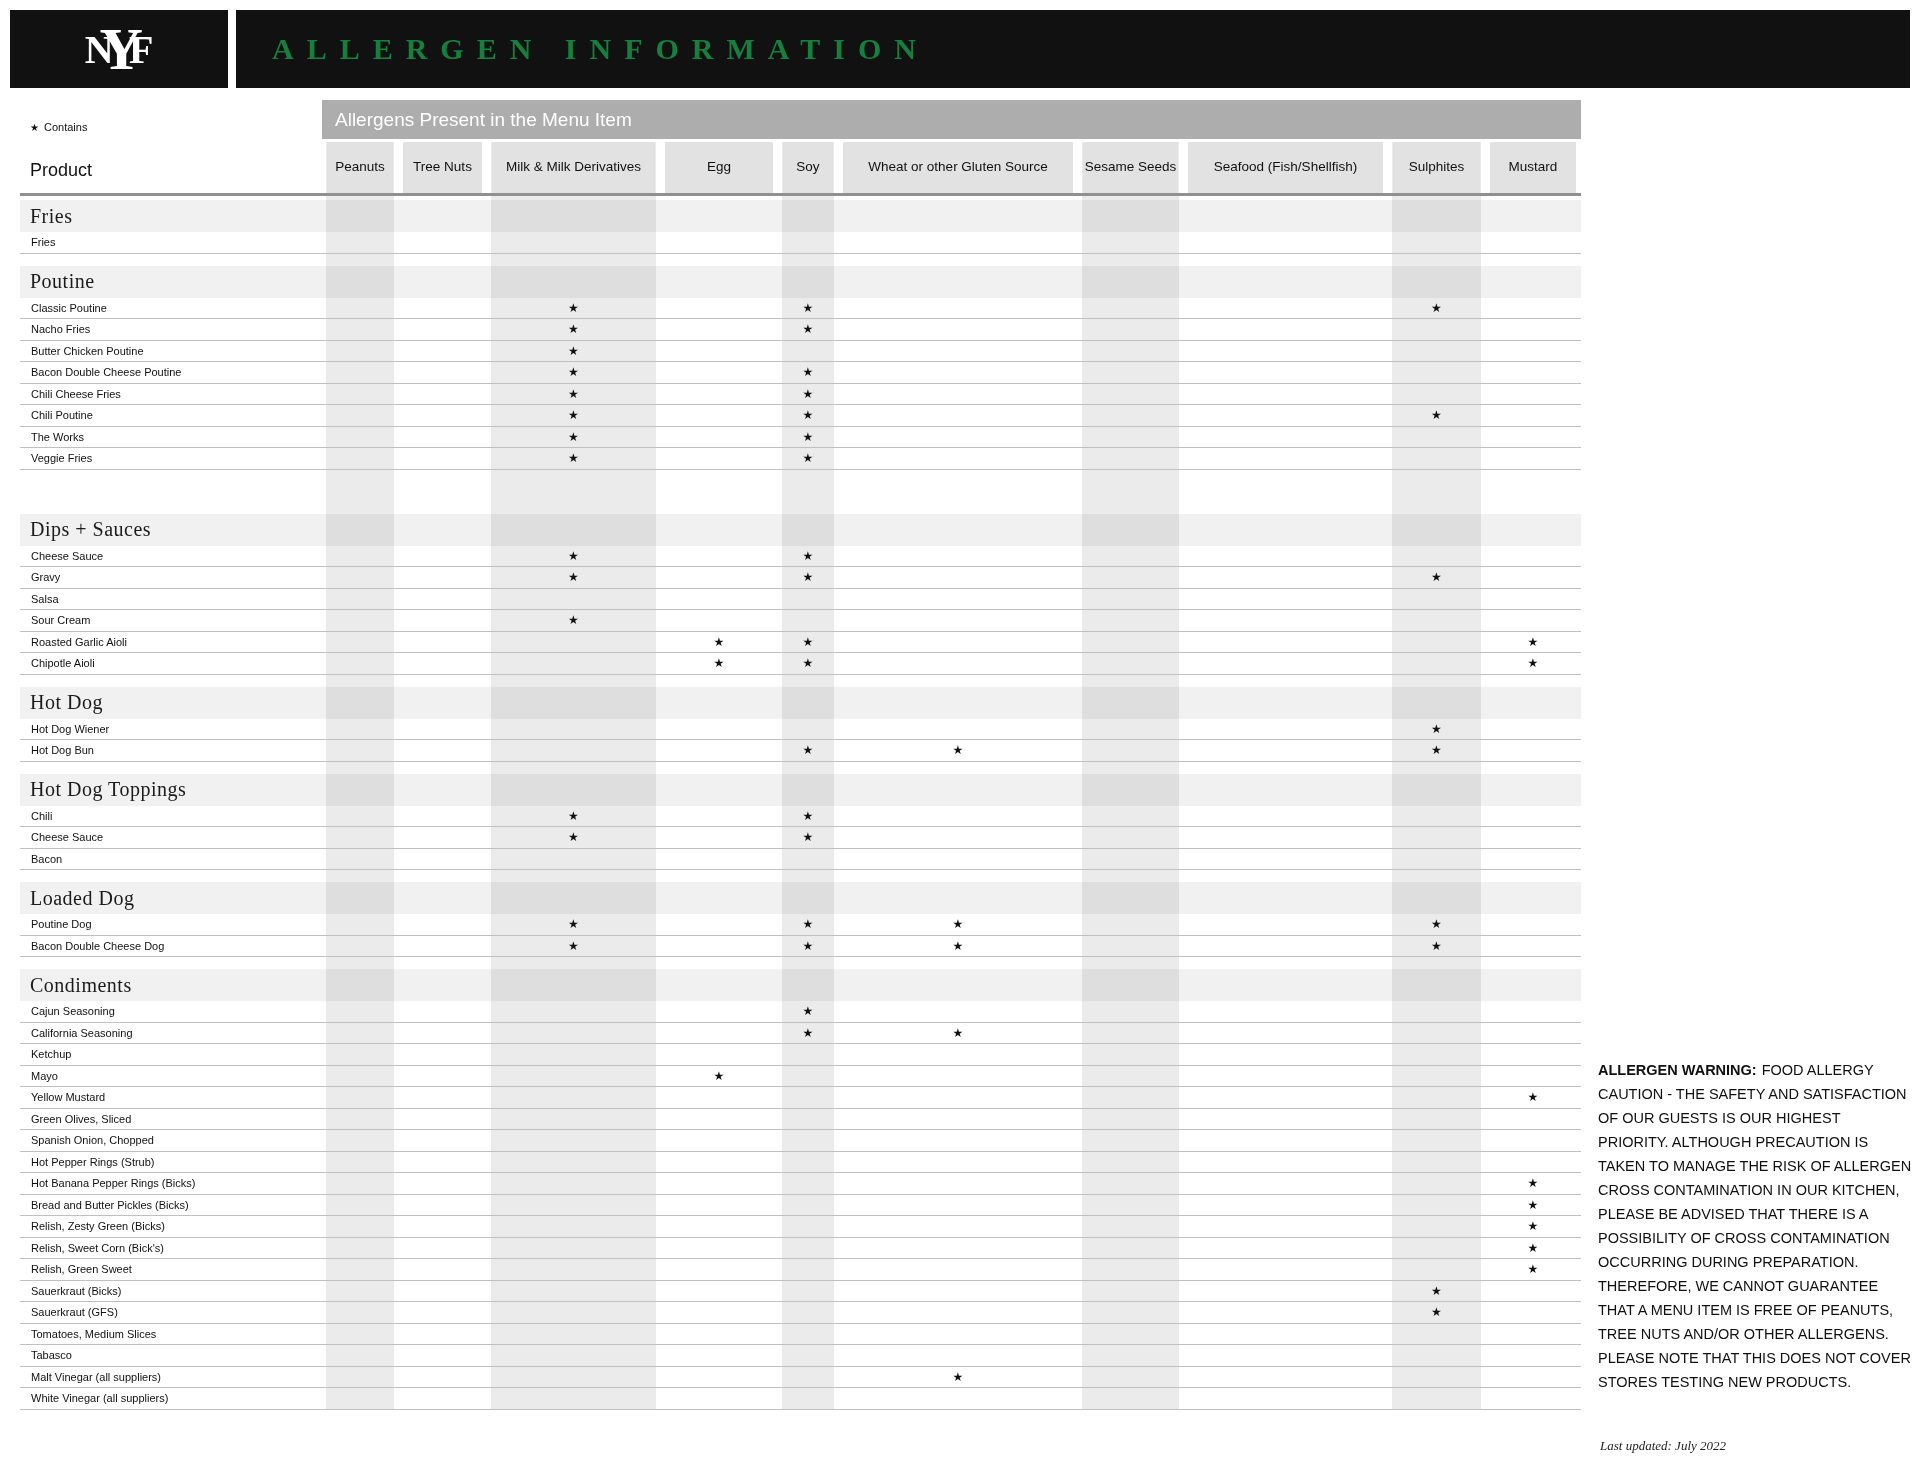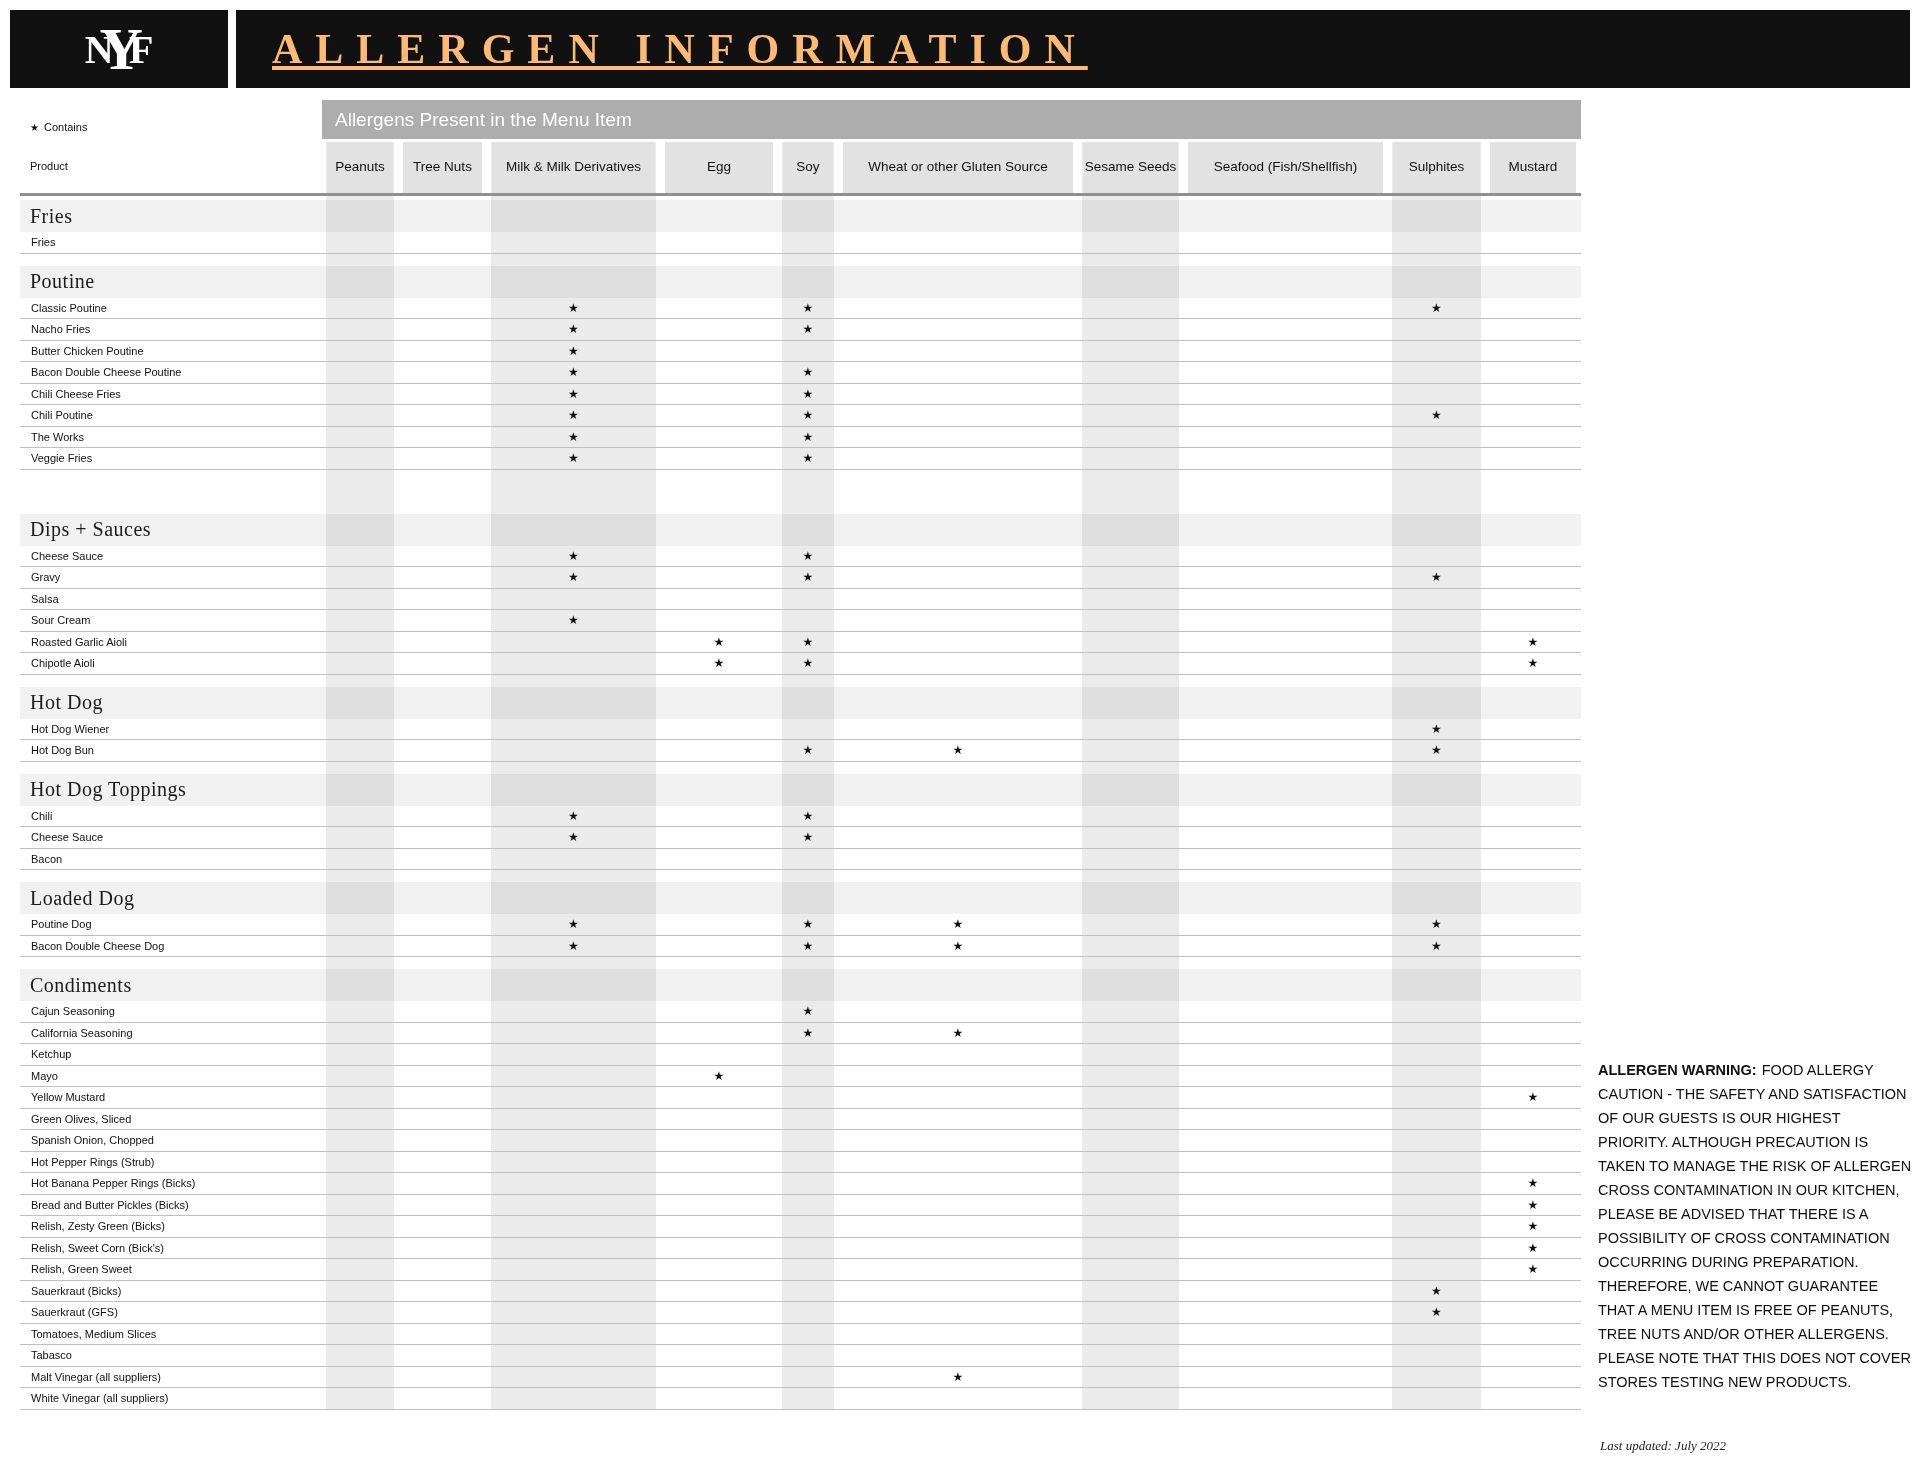--- a/index.html
+++ b/index.html
@@ -14,31 +14,31 @@
 
   
   .topbar { position: absolute; left: 10px; top: 10px; width: 1900px; height: 78px; display: flex; }
   .logo-box {
     width: 218px; height: 100%; background: var(--ink, #111);
     display: flex; align-items: center; justify-content: center;
   }
   .topbar-gap { width: 8px; background: #fff; }
   .title-box { flex: 1; background: var(--ink, #111); display: flex; align-items: center; padding-left: 36px; }
   .app-title {
-    color: #fdba74; font-family: "Liberation Serif", serif;
-    font-size: 42px; font-weight: 700; letter-spacing: 13px; white-space: nowrap; text-decoration: underline;
+    color: #15803d; font-family: "Liberation Serif", serif;
+    font-size: 30px; font-weight: 700; letter-spacing: 13px; white-space: nowrap;
   }
   .logo { color: #fff; font-family: "Liberation Serif", serif; display: flex; align-items: center; }
   .logo .l-n, .logo .l-f { font-size: 40px; font-weight: 700; }
   .logo .l-y { font-size: 60px; font-weight: 700; margin: 0 -14px; position: relative; z-index: 1; }
 
   
   .legend { position: absolute; left: 30px; top: 121px; font-size: 11px; color: #111; }
   .legend .legend-star { font-size: 10px; margin-right: 5px; }
-  .product-label { position: absolute; left: 30px; top: 160px; font-size: 11px; color: #111; }
+  .product-label { position: absolute; left: 30px; top: 160px; font-size: 18px; color: #111; }
 
   
   .banner {
     position: absolute; left: 322px; top: 100px; width: 1259px; height: 39px;
     background: var(--banner, #adadad); color: #fff;
     font-size: 19px; line-height: 39px; padding-left: 13px; white-space: nowrap;
   }
 
   
   .tbl { position: absolute; left: 20px; top: 142px; width: 1561px; }

